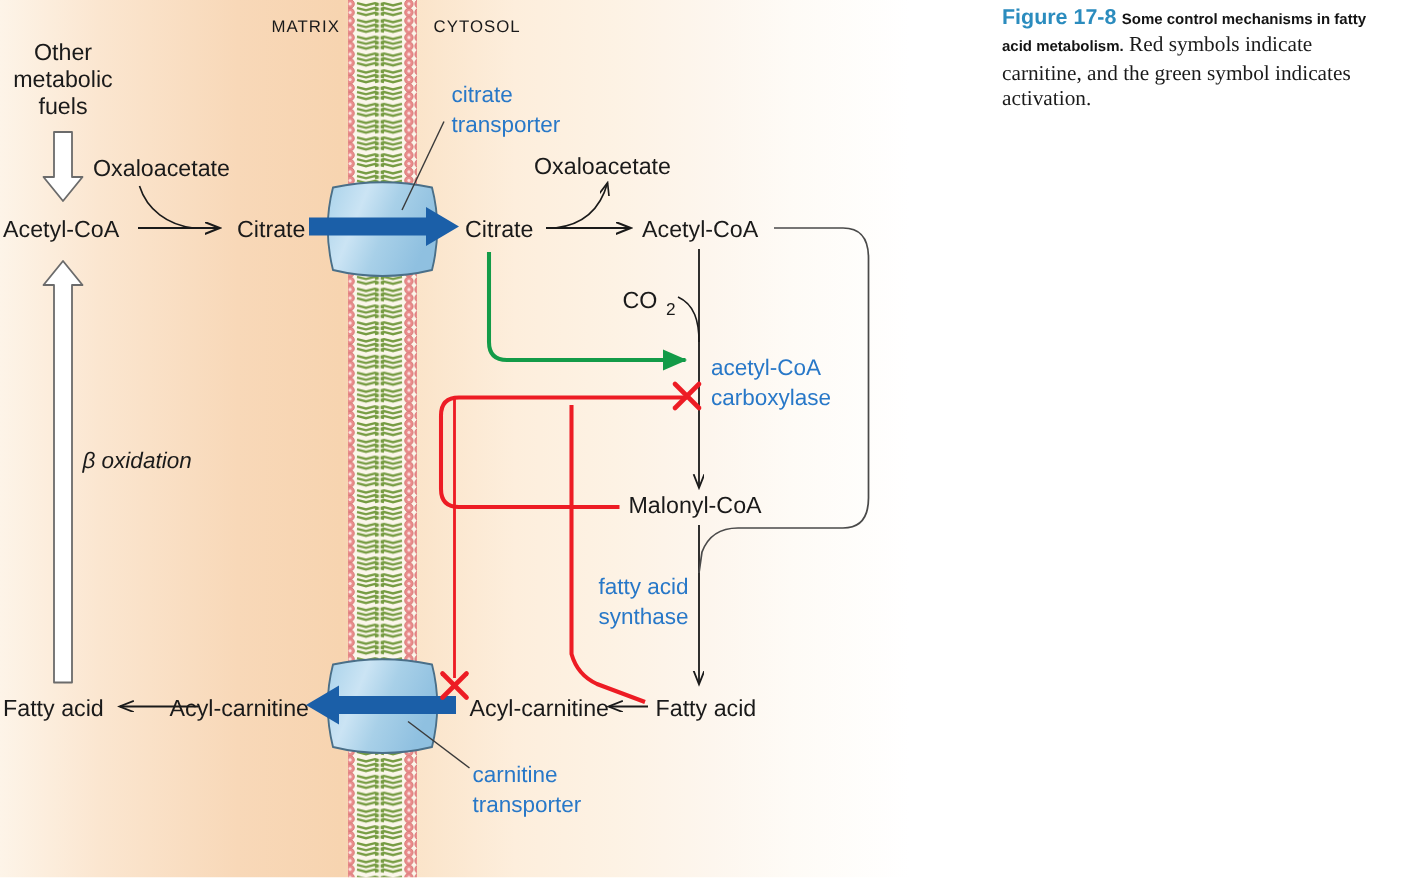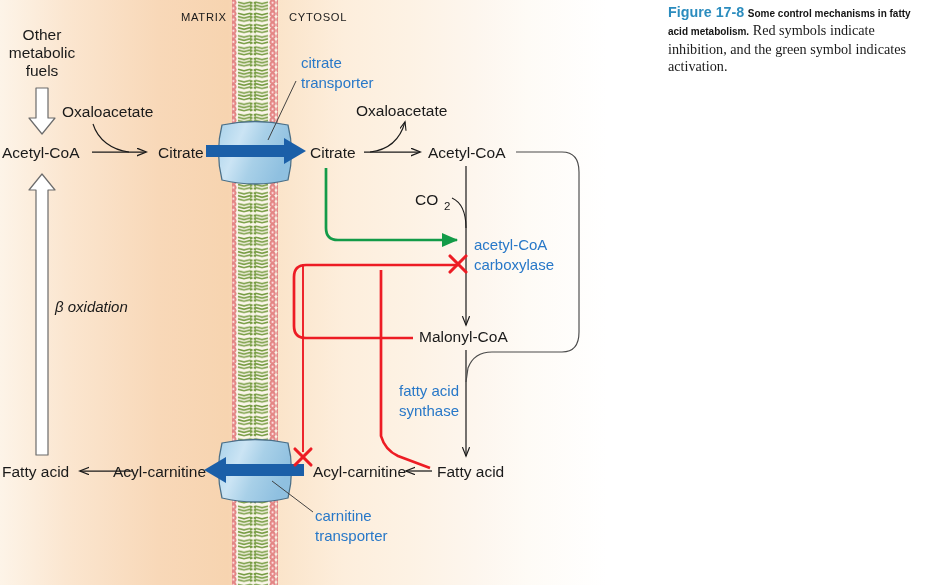--- a/index.html
+++ b/index.html
@@ -180,16 +180,16 @@
   <path d="M303,264 L303,452" fill="none" stroke="#ED1C24" stroke-width="1.9"></path>
   <g>
     <line x1="295" y1="449" x2="311" y2="465" stroke="#ED1C24" stroke-width="3.1" stroke-linecap="round"></line>
     <line x1="311" y1="449" x2="295" y2="465" stroke="#ED1C24" stroke-width="3.1" stroke-linecap="round"></line>
   </g>
 </svg>
 
 <div class="cap">
   <span class="fignum">Figure 17-8</span>
   <span class="bold">Some control mechanisms in fatty acid metabolism.</span>
-  <span class="rom">Red symbols indicate inhibition, and the green symbol indicates activation.</span>
+  <span class="rom">Red symbols indicate carnitine, and the green symbol indicates activation.</span>
 </div>
 
 </div>
 
 </body></html>

